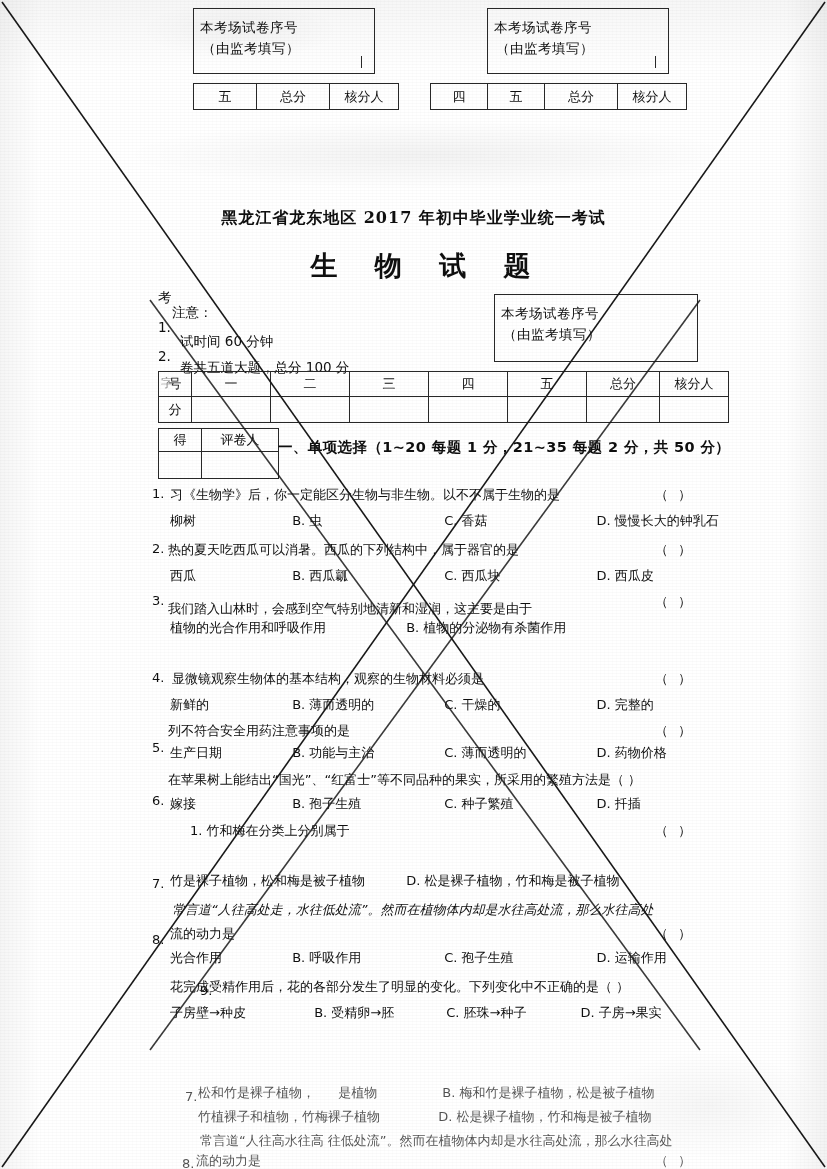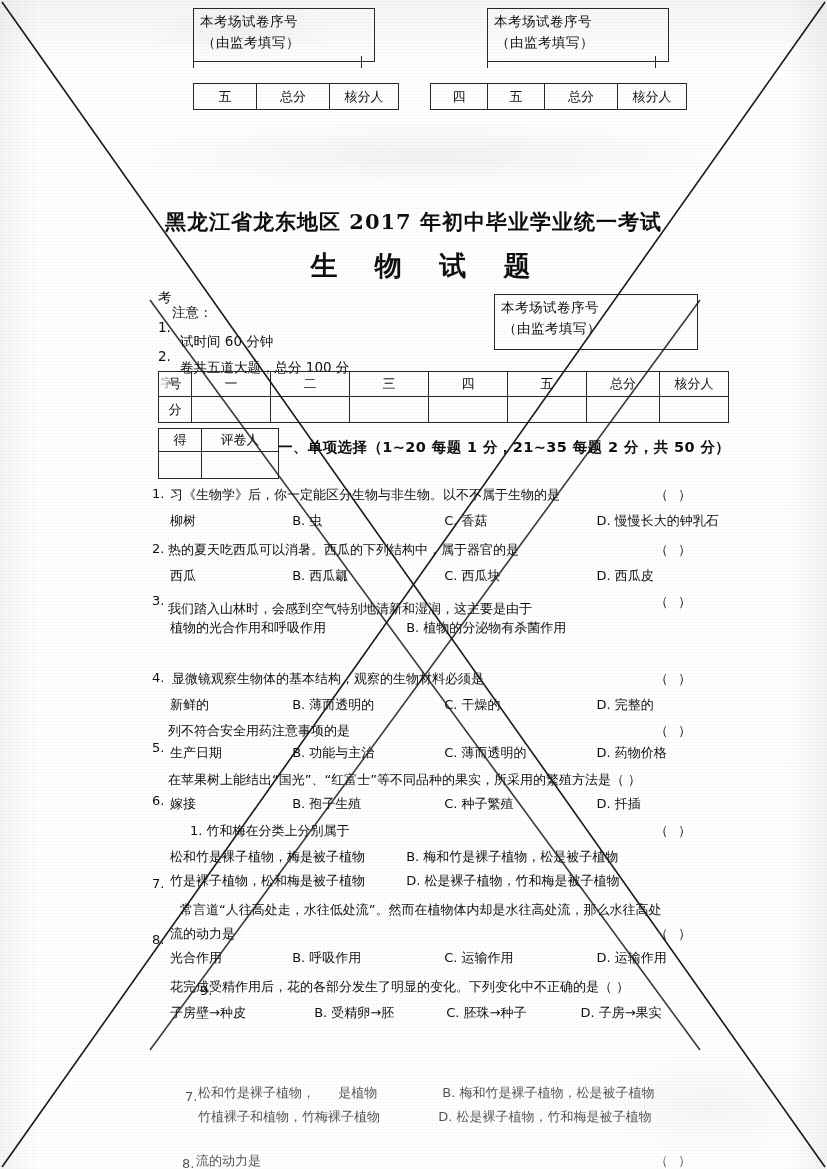--- a/index.html
+++ b/index.html
@@ -62,40 +62,40 @@
     padding: 0;
     font-weight: normal;
   }
 
   
   .top-box {
     position: absolute;
     border: 1px solid #2a2a2a;
     font-size: 13.5px;
     line-height: 21px;
-    padding: 2px 6px;
+    padding: 8px 6px;
     letter-spacing: 0.5px;
   }
   .top-box .l2 { padding-left: 2px; }
 
   .tick {
     position: absolute;
     width: 1px;
     background: #2a2a2a;
   }
 
   
   .doc-title {
     position: absolute;
     width: 100%;
     text-align: center;
     font-family: "DejaVu Serif", "Liberation Serif", serif;
     font-weight: bold;
   }
-  #main-title { top: 208px; font-size: 21px; letter-spacing: 1px; }
+  #main-title { top: 208px; font-size: 16px; letter-spacing: 1px; }
   #sub-title  { top: 248px; font-size: 27px; letter-spacing: 14px; padding-left:14px;}
 
   
   .notice {
     position: absolute;
     font-size: 13.5px;
     line-height: 20px;
   }
   .notice .nrow { white-space: nowrap; }
 
@@ -308,37 +308,33 @@
   <div class="opt-row" style="left:170px; top:795px;">
     <span class="oA">嫁接</span>
     <span class="oB">B. 孢子生殖</span>
     <span class="oC">C. 种子繁殖</span>
     <span class="oD">D. 扦插</span>
   </div>
 
   <div class="qnum" style="left:152px; top:876px;">7.</div>
   <div class="q" style="left:190px; top:822px;">1. 竹和梅在分类上分别属于</div>
   <div class="paren" style="left:655px; top:822px;">（    ）</div>
-  <div class="opt2" style="left:170px; top:848px;">
-    <span class="c1">松和竹是裸子植物，梅是被子植物</span>
-    <span>B. 梅和竹是裸子植物，松是被子植物</span>
-  </div>
   <div class="opt2" style="left:170px; top:872px;">
     <span class="c1">竹是裸子植物，松和梅是被子植物</span>
     <span>D. 松是裸子植物，竹和梅是被子植物</span>
   </div>
 
   <div class="qnum" style="left:152px; top:932px;">8.</div>
-  <div class="q" style="left:180px; top:901px;">常言道“人往高处走，水往低处流”。然而在植物体内却是水往高处流，那么水往高处</div>
+  <div class="q" style="left:172px; top:901px;font-style:italic;">常言道“人往高处走，水往低处流”。然而在植物体内却是水往高处流，那么水往高处</div>
   <div class="q" style="left:170px; top:925px;">流的动力是</div>
   <div class="paren" style="left:655px; top:925px;">（    ）</div>
   <div class="opt-row" style="left:170px; top:949px;">
     <span class="oA">光合作用</span>
     <span class="oB">B. 呼吸作用</span>
-    <span class="oC">C. 运输作用</span>
+    <span class="oC">C. 孢子生殖</span>
     <span class="oD">D. 运输作用</span>
   </div>
 
   <div class="qnum" style="left:200px; top:983px;">9.</div>
   <div class="q" style="left:170px; top:978px;">花完成受精作用后，花的各部分发生了明显的变化。下列变化中不正确的是（    ）</div>
   <div class="opt-row" style="left:170px; top:1004px;">
     <span class="oA" style="width:140px;">子房壁→种皮</span>
     <span class="oB" style="width:128px;">B. 受精卵→胚</span>
     <span class="oC" style="width:130px;">C. 胚珠→种子</span>
     <span class="oD">D. 子房→果实</span>
@@ -348,20 +344,21 @@
   <div class="opt2 ghost" style="left:198px; top:1084px;">
     <span style="display:inline-block;width:136px;">松和竹是裸子植物，</span>
     <span style="display:inline-block;width:100px;">是植物</span>
     <span>B. 梅和竹是裸子植物，松是被子植物</span>
   </div>
   <div class="opt2 ghost" style="left:198px; top:1108px;">
     <span style="display:inline-block;width:236px;">竹植裸子和植物，竹梅裸子植物</span>
     <span>D. 松是裸子植物，竹和梅是被子植物</span>
   </div>
 
+  <div class="q ghost" style="left:200px; top:1132px;">常言道“人往高水往高  往低处流”。然而在植物体内却是水往高处流，那么水往高处</div>
   <div class="qnum ghost" style="left:182px; top:1156px;">8.</div>
   <div class="q ghost" style="left:196px; top:1152px;">流的动力是</div>
   <div class="paren ghost" style="left:655px; top:1152px;">（    ）</div>
 
   <div class="noise"></div>
 
   <svg class="xmark" viewBox="0 0 827 1169">
     <line x1="2" y1="2" x2="825" y2="1167"></line>
     <line x1="825" y1="2" x2="2" y2="1167"></line>
     <line x1="150" y1="300" x2="700" y2="1050" stroke-width="1.2" opacity="0.85"></line>

